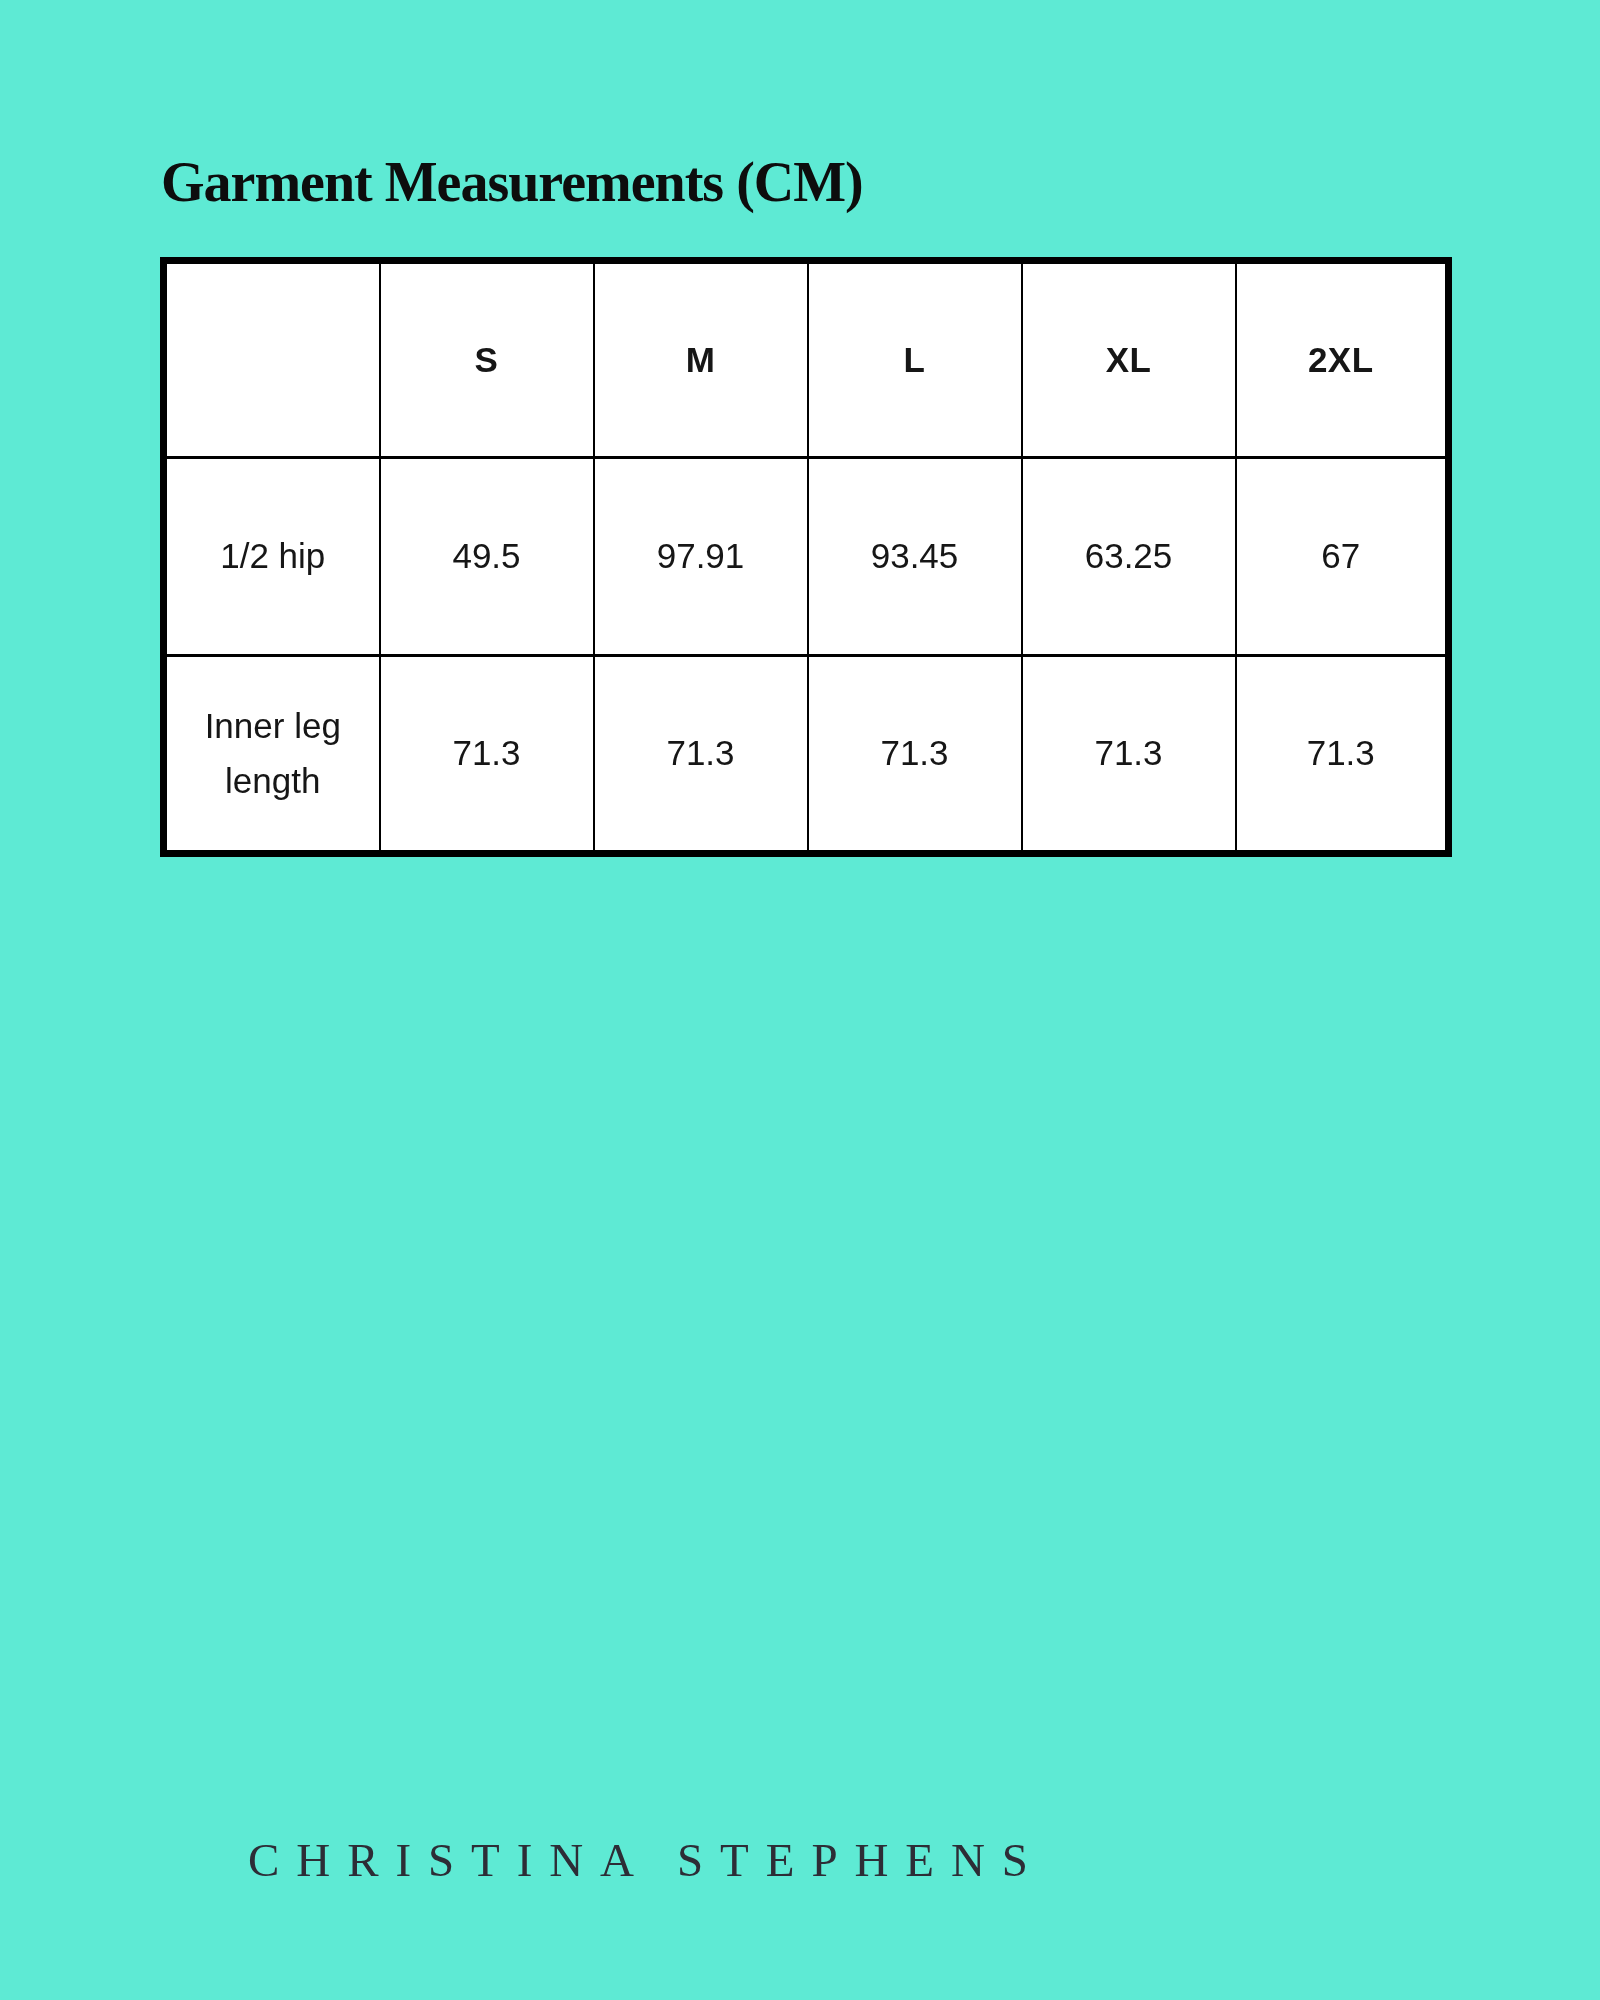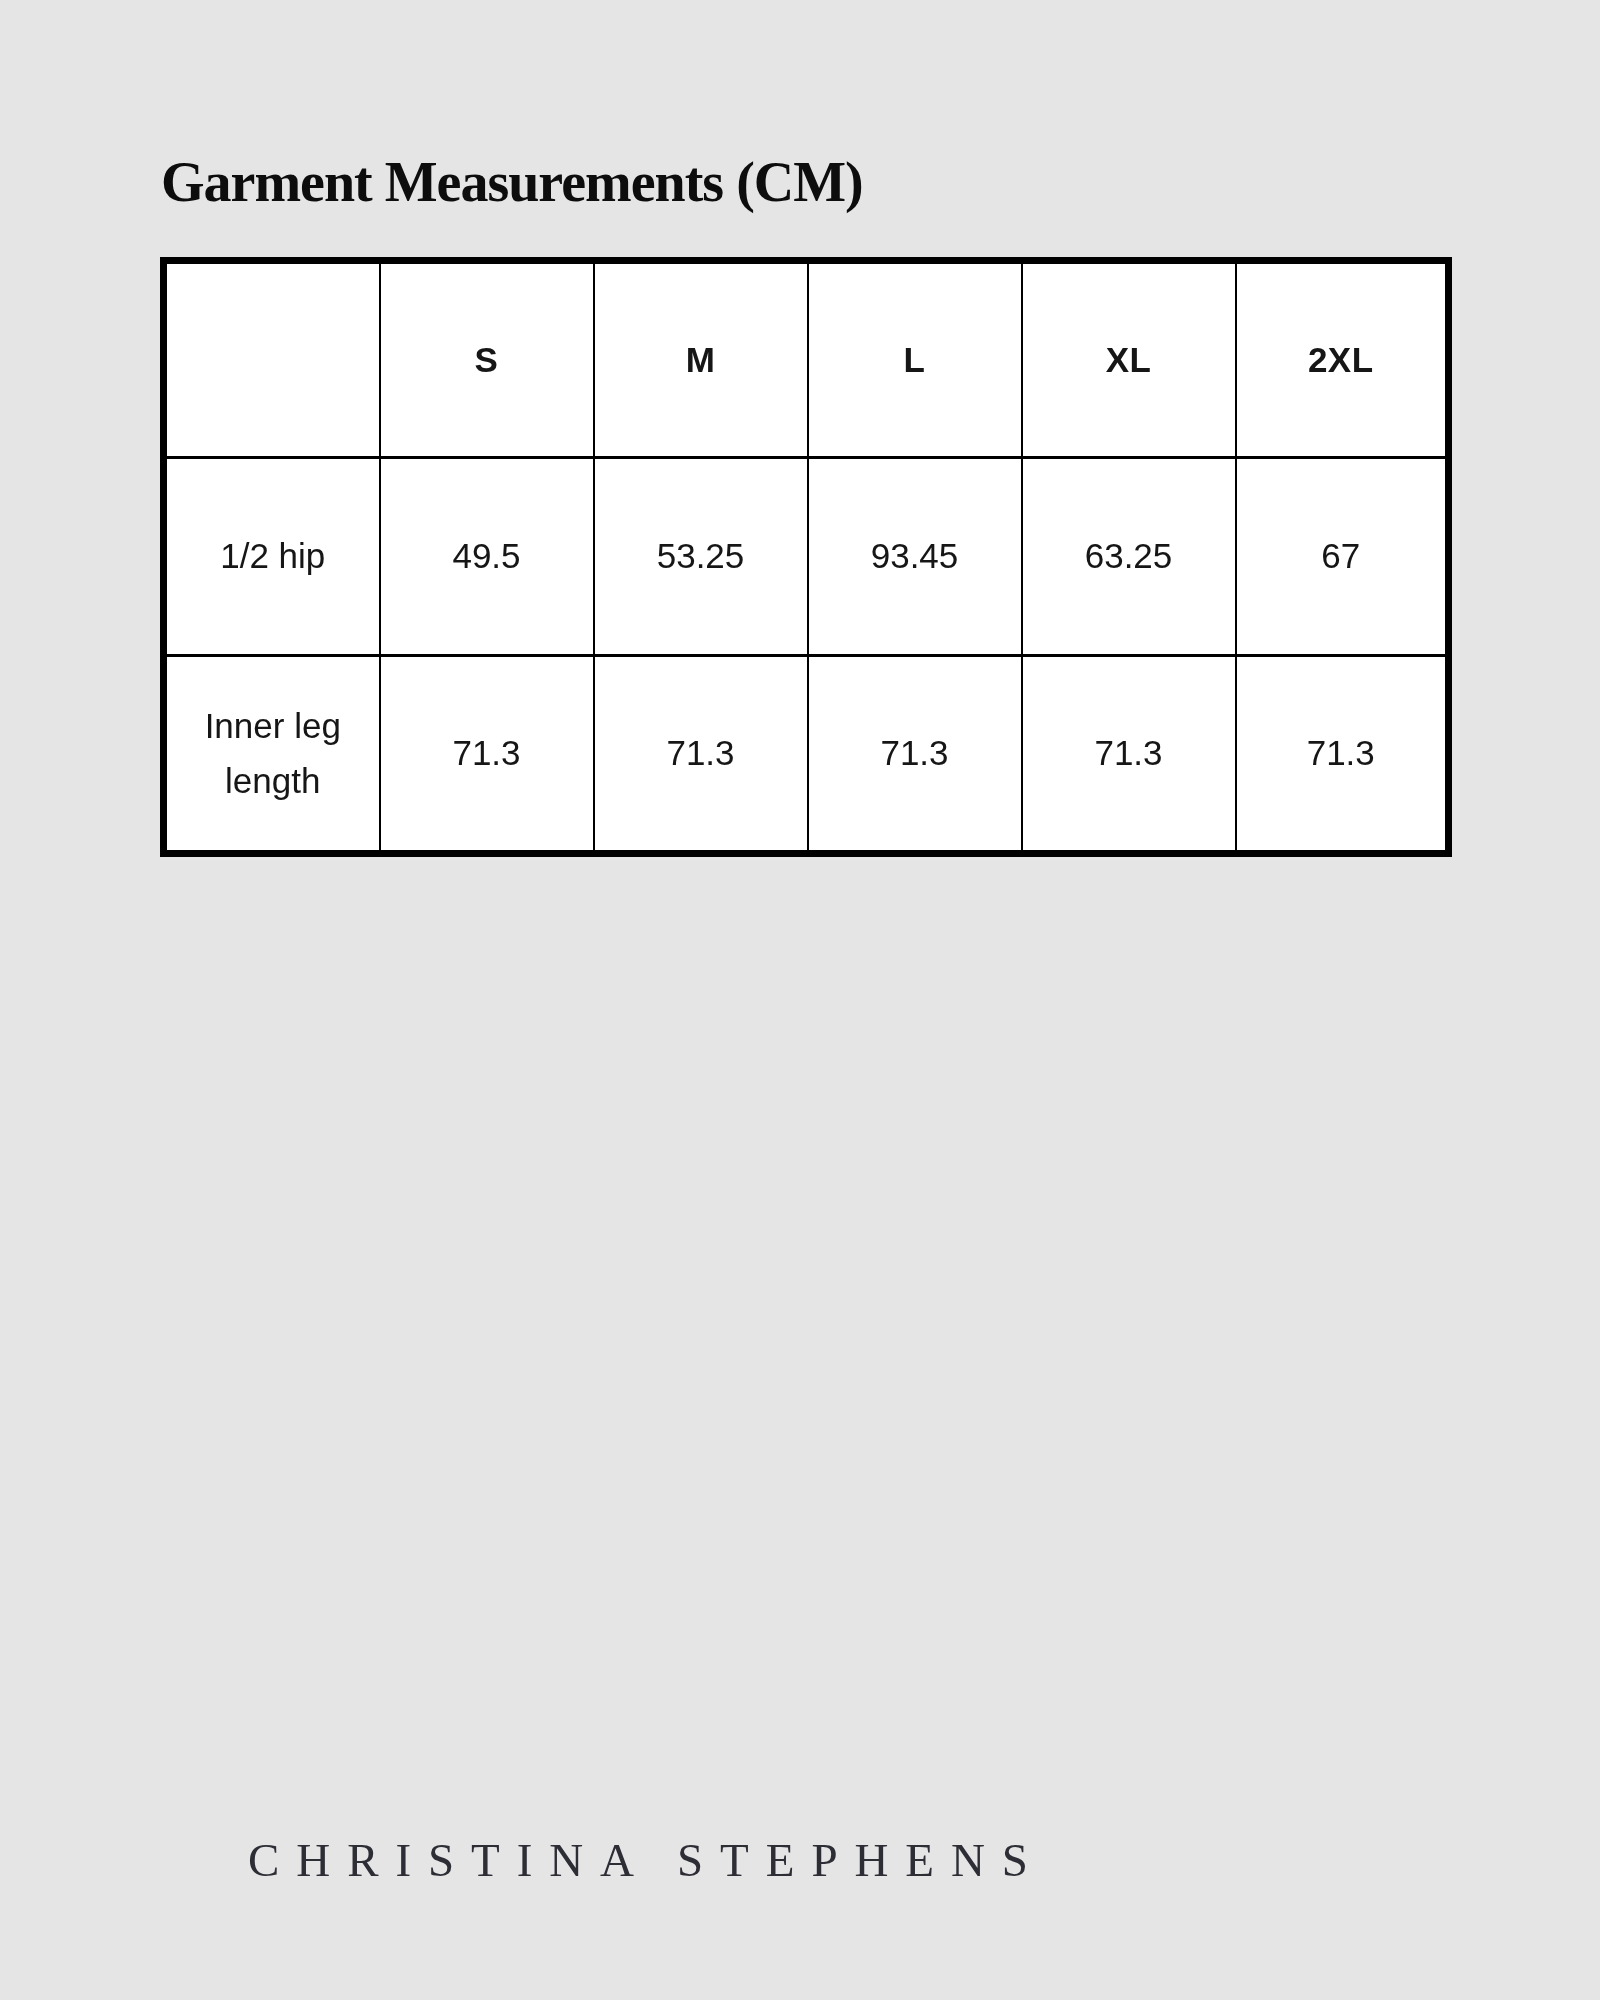--- a/index.html
+++ b/index.html
@@ -7,21 +7,21 @@
     width: 1600px;
     height: 2000px;
     background: #ffffff;
     font-family: "Liberation Sans", sans-serif;
     overflow: hidden;
   }
   .page {
     position: relative;
     width: 1600px;
     height: 2000px;
-    background: #e5e5e5;
+    background: #5eead4;
   }
   .title {
     position: absolute;
     left: 161px;
     top: 150px;
     font-family: "Liberation Serif", serif;
     font-weight: 700;
     font-size: 56px;
     letter-spacing: -1px;
     color: #0d0d0d;
@@ -96,21 +96,21 @@
         <th>M</th>
         <th>L</th>
         <th>XL</th>
         <th>2XL</th>
       </tr>
     </thead>
     <tbody>
       <tr>
         <th class="row-label">1/2 hip</th>
         <td>49.5</td>
-        <td>53.25</td>
+        <td>97.91</td>
         <td>93.45</td>
         <td>63.25</td>
         <td>67</td>
       </tr>
       <tr>
         <th class="row-label">Inner leg length</th>
         <td>71.3</td>
         <td>71.3</td>
         <td>71.3</td>
         <td>71.3</td>

